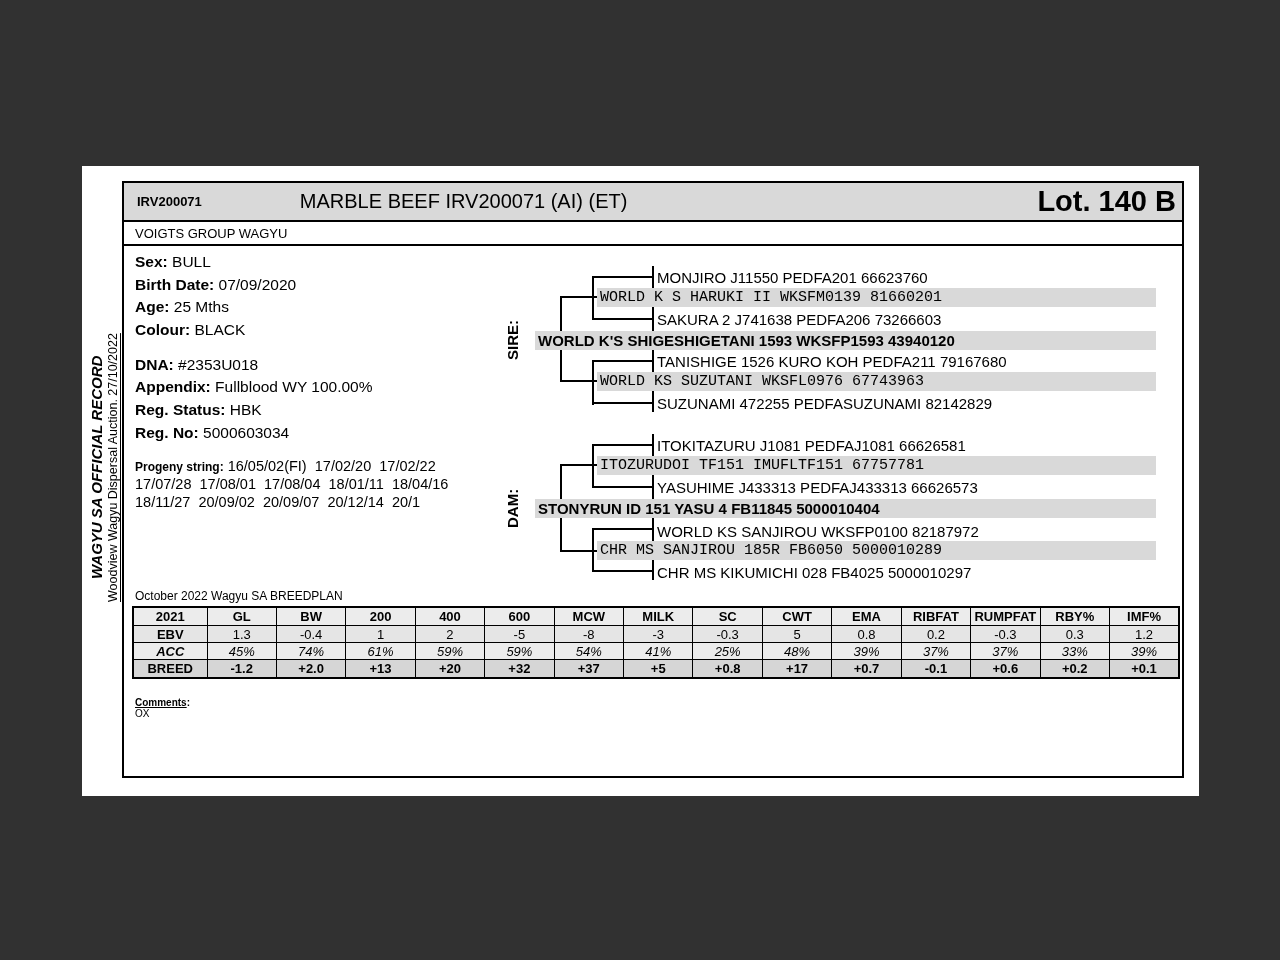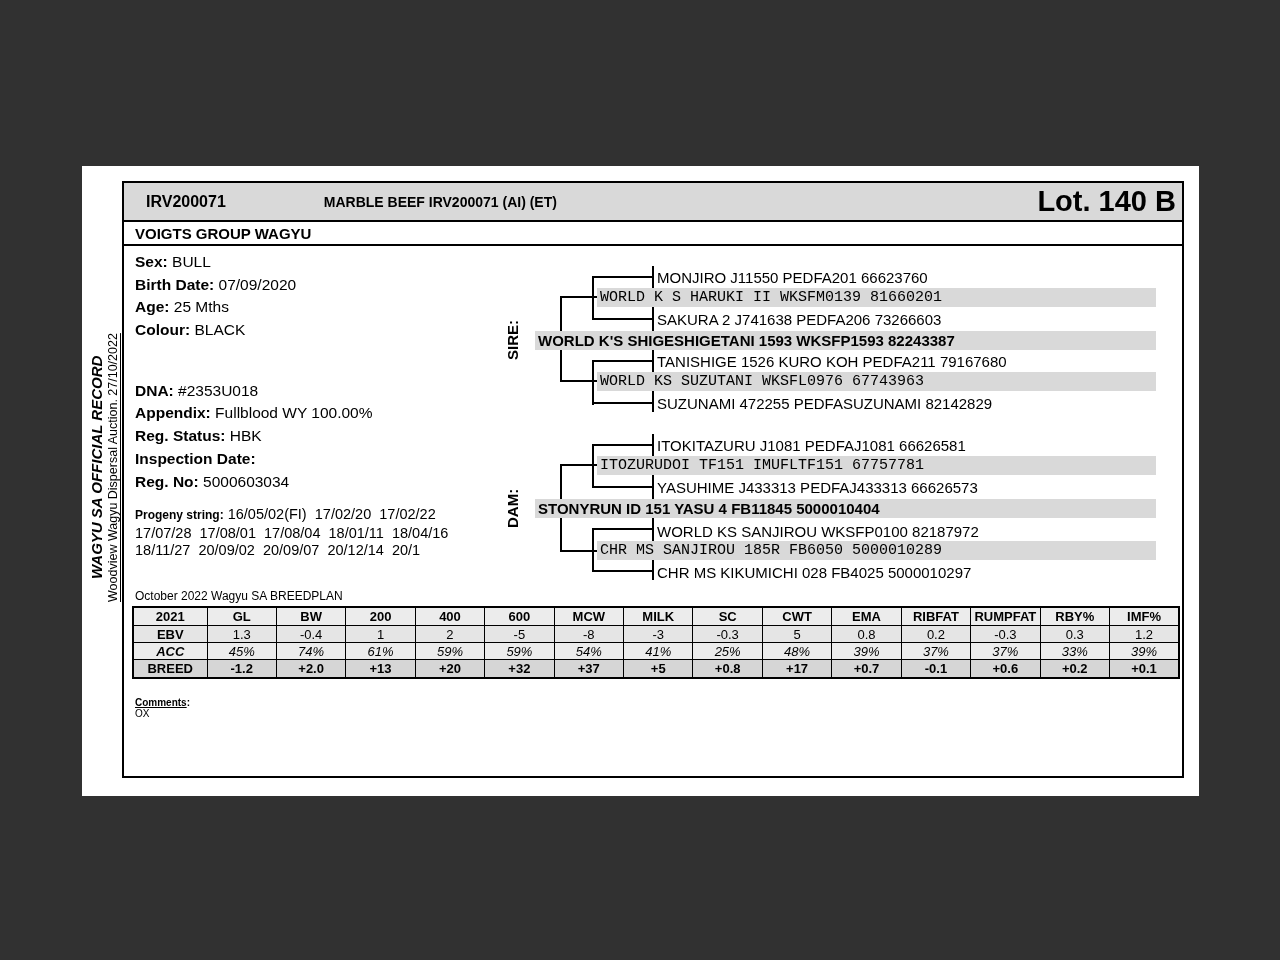--- a/index.html
+++ b/index.html
@@ -27,37 +27,37 @@
   .vtext2 { left:106px; top:295px; height:345px; width:16px; font-size:12.5px; text-decoration:underline; }
 
   
   .doc { left:122px; top:181px; width:1062px; height:597px; border:2px solid #000; box-sizing:border-box; background:#fff; }
 
   .header-bar {
     left:122px; top:181px; width:1062px; height:41px; box-sizing:border-box;
     background:#d9d9d9; border:2px solid #000;
     display:flex; align-items:center;
   }
-  .hdr-id { font-weight:bold; font-size:16px; margin-left:22px; }
-  .hdr-title { font-weight:bold; font-size:14px; margin-left:98px; }
+  .hdr-id { font-weight:bold; font-size:13px; margin-left:13px; }
+  .hdr-title { font-weight:normal; font-size:20px; margin-left:98px; }
   .hdr-lot { font-weight:bold; font-size:29px; margin-left:auto; margin-right:6px; }
 
   .owner-row {
     left:124px; top:222px; width:1058px; height:24px; box-sizing:border-box;
     border-bottom:2px solid #000; background:#fff;
     display:flex; align-items:center;
   }
-  .owner-name { font-weight:bold; font-size:15px; margin-left:11px; }
+  .owner-name { font-weight:normal; font-size:13px; margin-left:11px; }
   .owner-contact { font-style:italic; font-size:11.5px; margin-left:23px; padding-top:3px; }
 
   
   .details { left:135px; top:253px; width:400px; }
   .detail-line { height:22.7px; font-size:15.5px; white-space:nowrap; }
   .detail-line b { font-weight:bold; }
-  .gap-dna { margin-top:38px; }
+  .gap-dna { margin-top:12px; }
   .progeny { margin-top:11px; font-size:14.5px; line-height:17.5px; white-space:pre-wrap; width:400px; }
   .progeny b { font-size:12px; }
 
   
   .ped-line { position:absolute; background:#000; }
   .ped-row { position:absolute; font-size:15px; line-height:19px; height:19px; white-space:nowrap; }
   .ped-bar { background:#d9d9d9; padding-left:3px; box-sizing:border-box; }
   .ped-g { left:597px; width:559px;font-family:Liberation Mono, monospace; }
   .ped-s { left:535px; width:621px; font-weight:bold; }
   .vlabel {
@@ -104,21 +104,20 @@
 </div>
 
 <div class="abs details">
   <div class="detail-line"><b>Sex:</b> <span>BULL</span></div>
   <div class="detail-line"><b>Birth Date:</b> <span>07/09/2020</span></div>
   <div class="detail-line"><b>Age:</b> <span>25 Mths</span></div>
   <div class="detail-line"><b>Colour:</b> <span>BLACK</span></div>
   <div class="detail-line gap-dna"><b>DNA:</b> <span>#2353U018</span></div>
   <div class="detail-line"><b>Appendix:</b> <span>Fullblood WY 100.00%</span></div>
   <div class="detail-line"><b>Reg. Status:</b> <span>HBK</span></div>
-  <div class="detail-line"><b>Inspection Date:</b> <span></span></div>
   <div class="detail-line"><b>Reg. No:</b> <span>5000603034</span></div>
   <div class="progeny"><b>Progeny string:</b><span> 16/05/02(FI)  17/02/20  17/02/22</span>
 <span>17/07/28  17/08/01  17/08/04  18/01/11  18/04/16</span>
 <span>18/11/27  20/09/02  20/09/07  20/12/14  20/1</span></div>
 </div>
 
 <div class="ped-line" style="left:652px;top:266px;width:2px;height:146px"></div>
 <div class="ped-line" style="left:592px;top:276px;width:2px;height:44px"></div>
 <div class="ped-line" style="left:592px;top:276px;width:62px;height:2px"></div>
 <div class="ped-line" style="left:592px;top:318px;width:62px;height:2px"></div>
@@ -139,21 +138,21 @@
 <div class="ped-line" style="left:560px;top:464px;width:2px;height:88px"></div>
 <div class="ped-line" style="left:560px;top:464px;width:39px;height:2px"></div>
 <div class="ped-line" style="left:560px;top:550px;width:39px;height:2px"></div>
 
 <div class="vlabel" style="left:504px;top:306px;height:68px">SIRE:</div>
 <div class="vlabel" style="left:504px;top:474px;height:68px">DAM:</div>
 
 <div class="ped-row" style="left:657px;top:268px">MONJIRO J11550 PEDFA201 66623760</div>
 <div class="ped-row ped-bar ped-g" style="top:288px">WORLD K S HARUKI II WKSFM0139 81660201</div>
 <div class="ped-row" style="left:657px;top:310px">SAKURA 2 J741638 PEDFA206 73266603</div>
-<div class="ped-row ped-bar ped-s" style="top:331px">WORLD K'S SHIGESHIGETANI 1593 WKSFP1593 82243387</div>
+<div class="ped-row ped-bar ped-s" style="top:331px">WORLD K'S SHIGESHIGETANI 1593 WKSFP1593 43940120</div>
 <div class="ped-row" style="left:657px;top:352px">TANISHIGE 1526 KURO KOH PEDFA211 79167680</div>
 <div class="ped-row ped-bar ped-g" style="top:372px">WORLD KS SUZUTANI WKSFL0976 67743963</div>
 <div class="ped-row" style="left:657px;top:394px">SUZUNAMI 472255 PEDFASUZUNAMI 82142829</div>
 
 <div class="ped-row" style="left:657px;top:436px">ITOKITAZURU J1081 PEDFAJ1081 66626581</div>
 <div class="ped-row ped-bar ped-g" style="top:456px">ITOZURUDOI TF151 IMUFLTF151 67757781</div>
 <div class="ped-row" style="left:657px;top:478px">YASUHIME J433313 PEDFAJ433313 66626573</div>
 <div class="ped-row ped-bar ped-s" style="top:499px">STONYRUN ID 151 YASU 4 FB11845 5000010404</div>
 <div class="ped-row" style="left:657px;top:522px">WORLD KS SANJIROU WKSFP0100 82187972</div>
 <div class="ped-row ped-bar ped-g" style="top:541px">CHR MS SANJIROU 185R FB6050 5000010289</div>

